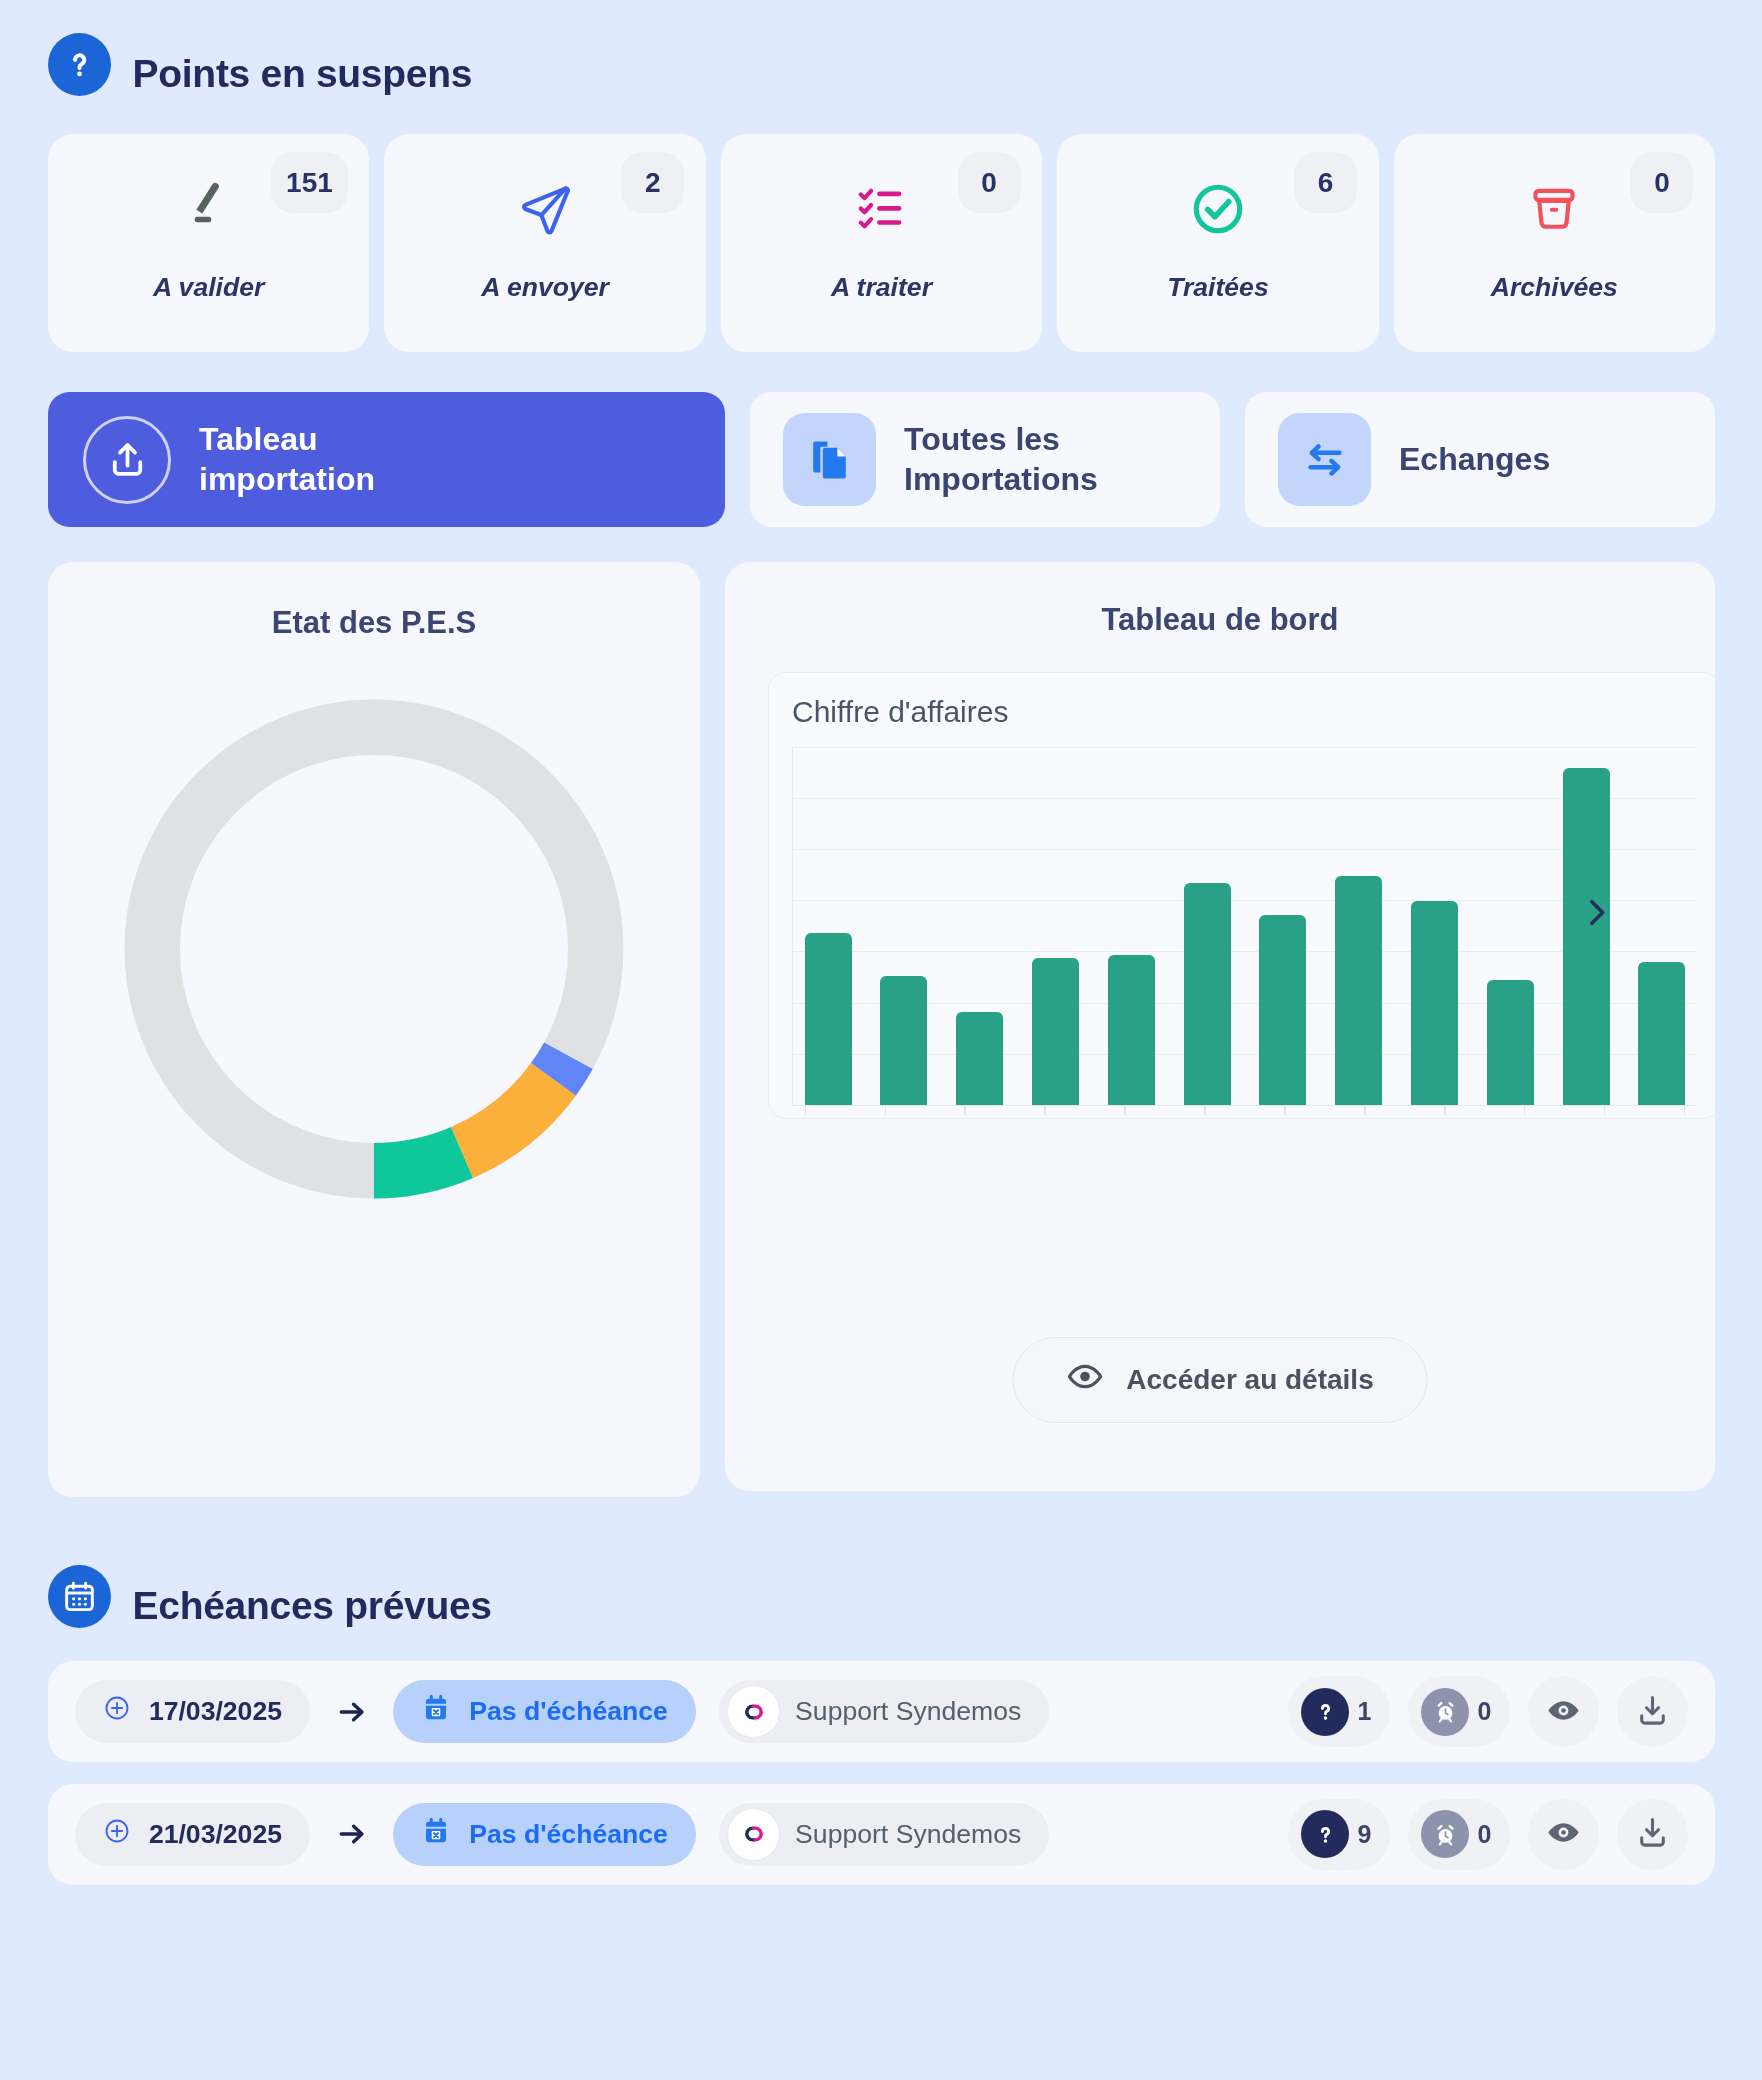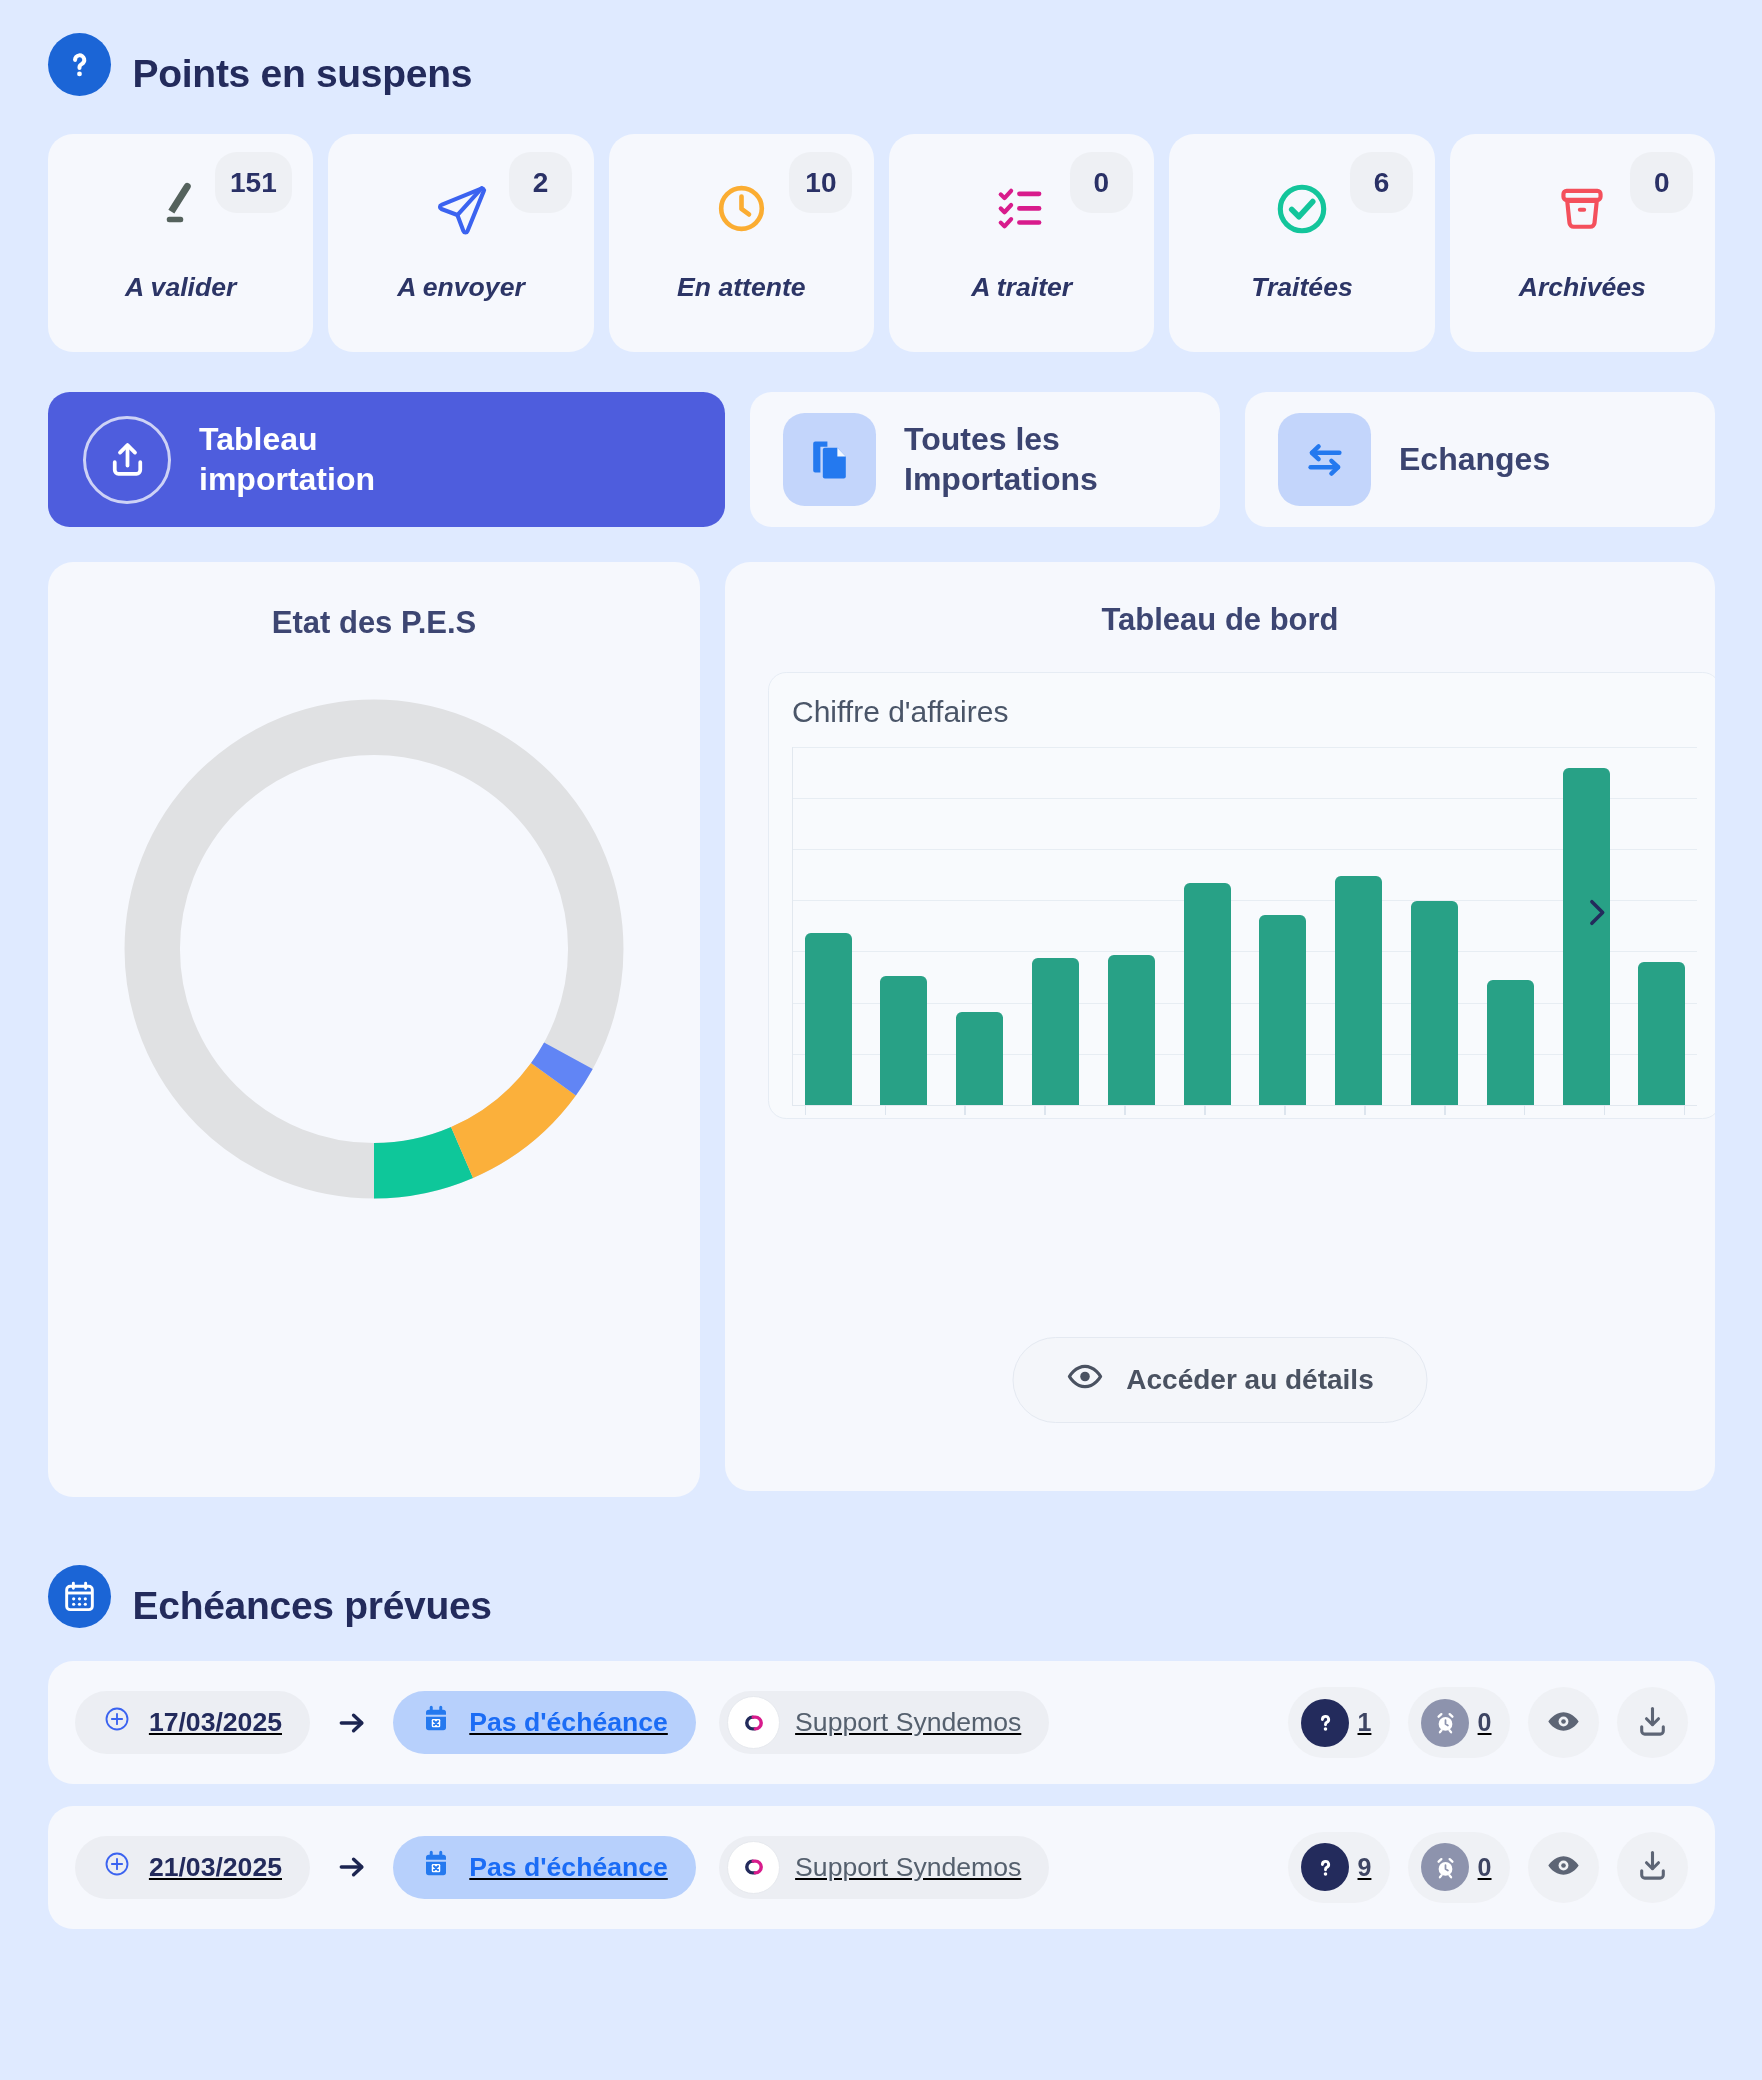--- a/index.html
+++ b/index.html
@@ -111,22 +111,22 @@
     height: 86px; min-width: 415px; padding: 0 42px;
     background: #f4f6fa; border: 1.7px solid #e4e9f1; border-radius: 43px;
     display: flex; align-items: center; justify-content: center; gap: 23px;
     font-size: 28px; font-weight: 700; color: #4a5261; cursor: pointer;
   }
 
   
   .ech-head { margin-top: 68px; }
   .ech-list { margin-top: 33px; display: flex; flex-direction: column; gap: 21.6px; }
   .ech-row {
-    background: #f6f8fd; border-radius: 25px; height: 123px;
-    display: flex; align-items: center; padding: 0 26.6px; gap: 23px; text-decoration: underline;
+    background: #f6f8fd; border-radius: 25px; height: 101px;
+    display: flex; align-items: center; padding: 0 26.6px; gap: 23px;
   }
   .pill {
     display: flex; align-items: center; gap: 18.3px; height: 63px;
     border-radius: 32px; padding: 0 28px; font-size: 26.6px; font-weight: 700;
   }
   .pill-date { background: #eceef3; color: #232b5c; }
   .pill-none { background: #b7d0fc; color: #1b6cf5; }
   .pill-org { background: #eceef3; color: #55606e; font-weight: 400; padding-left: 8.3px; gap: 15px; }
   .org-logo {
     width: 53px; height: 53px; border-radius: 50%; background: #ffffff;
@@ -179,30 +179,20 @@
       <div class="stat-badge">2</div>
       <div class="stat-icon">
         <svg width="58" height="58" viewBox="0 0 24 24" fill="none">
           <path d="M20.4 3.6 3.9 10.3c-.8.3-.8 1.4 0 1.7l6.6 2.5 2.5 6.6c.3.8 1.4.8 1.7 0l6.7-16.5c.3-.7-.4-1.3-1-1Z" stroke="#3b63f0" stroke-width="1.7" stroke-linejoin="round"></path>
           <path d="M20.6 3.4 10.5 14.5" stroke="#3b63f0" stroke-width="1.7" stroke-linecap="round"></path>
         </svg>
       </div>
       <div class="stat-label">A envoyer</div>
     </div>
 
-    <div class="stat-card">
-      <div class="stat-badge">10</div>
-      <div class="stat-icon">
-        <svg width="53" height="53" viewBox="0 0 24 24" fill="none">
-          <circle cx="12" cy="12" r="9.2" stroke="#fbad32" stroke-width="2.1"></circle>
-          <path d="M12 6.6v5.6l3.4 2.5" stroke="#fbad32" stroke-width="2.1" stroke-linecap="round" stroke-linejoin="round"></path>
-        </svg>
-      </div>
-      <div class="stat-label">En attente</div>
-    </div>
 
     <div class="stat-card">
       <div class="stat-badge">0</div>
       <div class="stat-icon">
         <svg width="53" height="53" viewBox="0 0 24 24" fill="none">
           <path d="M2.6 5.6 4.3 7.3 7.3 4" stroke="#d81b8c" stroke-width="1.9" stroke-linecap="round" stroke-linejoin="round"></path>
           <path d="M2.6 12 4.3 13.7 7.3 10.4" stroke="#d81b8c" stroke-width="1.9" stroke-linecap="round" stroke-linejoin="round"></path>
           <path d="M2.6 18.4 4.3 20.1 7.3 16.8" stroke="#d81b8c" stroke-width="1.9" stroke-linecap="round" stroke-linejoin="round"></path>
           <rect x="10" y="4.3" width="11" height="2.1" rx="1.05" fill="#d81b8c"></rect>
           <rect x="10" y="10.9" width="11" height="2.1" rx="1.05" fill="#d81b8c"></rect>

